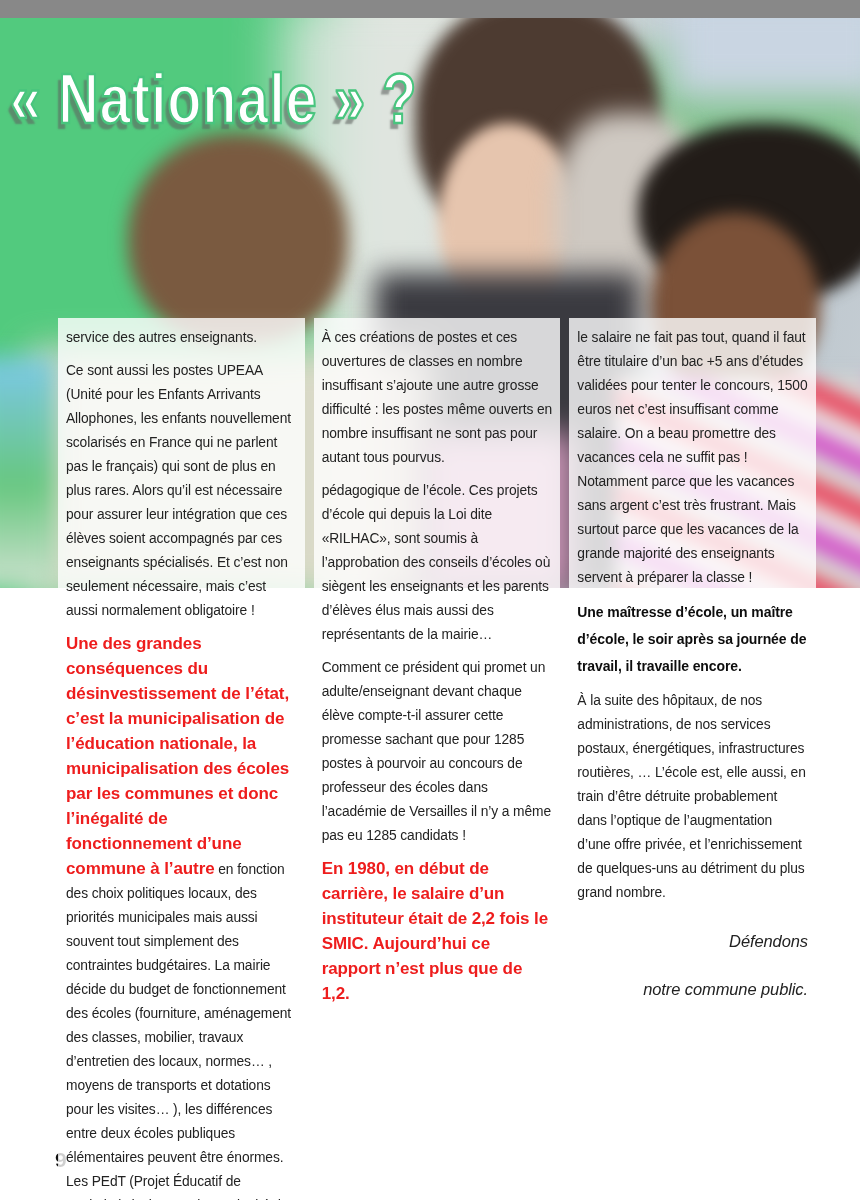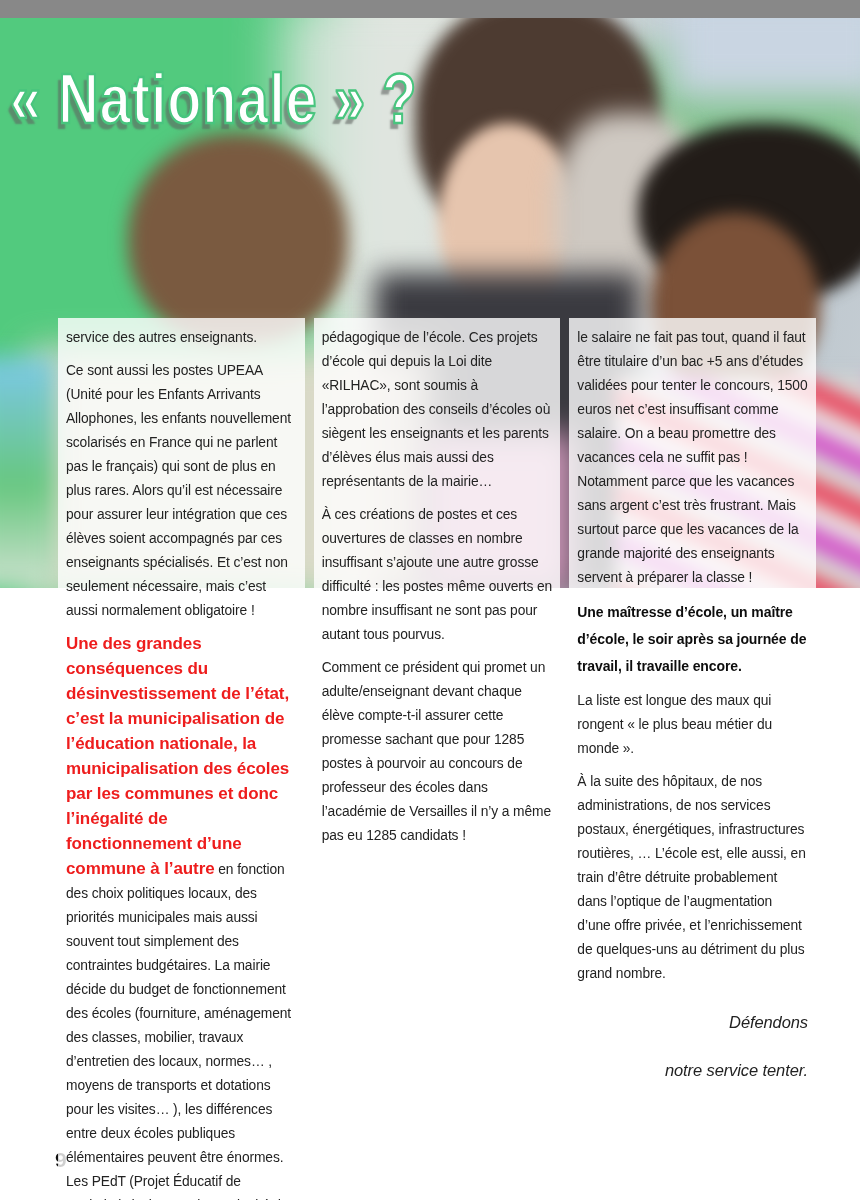--- a/index.html
+++ b/index.html
@@ -76,31 +76,31 @@
 
   <div class="columns">
 
     <div class="col">
       <p><span class="seg">service des autres enseignants.</span></p>
       <p><span class="seg">Ce sont aussi les postes UPEAA (Unité pour les Enfants Arrivants Allophones, les enfants nouvellement scolarisés en France qui ne parlent pas le français) qui sont de plus en plus rares. Alors qu’il est nécessaire pour assurer leur intégration que ces élèves soient accompagnés par ces enseignants spécialisés. Et c’est non seulement nécessaire, mais c’est aussi normalement obligatoire !</span></p>
       <p><span class="seg red">Une des grandes conséquences du désinvestissement de l’état, c’est la municipalisation de l’éducation nationale, la municipalisation des écoles par les communes et donc l’inégalité de fonctionnement d’une commune à l’autre</span><span class="seg"> en fonction des choix politiques locaux, des priorités municipales mais aussi souvent tout simplement des contraintes budgétaires. La mairie décide du budget de fonctionnement des écoles (fourniture, aménagement des classes, mobilier, travaux d’entretien des locaux, normes… , moyens de transports et dotations pour les visites… ), les différences entre deux écoles publiques élémentaires peuvent être énormes. Les PEdT (Projet Éducatif de Territoire) deviennent la continuité du projet</span></p>
     </div>
 
     <div class="col">
+      <p><span class="seg">À ces créations de postes et ces ouvertures de classes en nombre insuffisant s’ajoute une autre grosse difficulté : les postes même ouverts en nombre insuffisant ne sont pas pour autant tous pourvus.</span></p>
       <p><span class="seg">pédagogique de l’école. Ces projets d’école qui depuis la Loi dite «RILHAC», sont soumis à l’approbation des conseils d’écoles où siègent les enseignants et les parents d’élèves élus mais aussi des représentants de la mairie…</span></p>
-      <p><span class="seg">À ces créations de postes et ces ouvertures de classes en nombre insuffisant s’ajoute une autre grosse difficulté : les postes même ouverts en nombre insuffisant ne sont pas pour autant tous pourvus.</span></p>
       <p><span class="seg">Comment ce président qui promet un adulte/enseignant devant chaque élève compte-t-il assurer cette promesse sachant que pour 1285 postes à pourvoir au concours de professeur des écoles dans l’académie de Versailles il n’y a même pas eu 1285 candidats !</span></p>
+      <p><span class="seg red">En 1980, en début de carrière, le salaire d’un instituteur était de 2,2 fois le SMIC. Aujourd’hui ce rapport n’est plus que de 1,2.</span></p>
     </div>
 
     <div class="col">
       <p><span class="seg">le salaire ne fait pas tout, quand il faut être titulaire d’un bac +5 ans d’études validées pour tenter le concours, 1500 euros net c’est insuffisant comme salaire. On a beau promettre des vacances cela ne suffit pas ! Notamment parce que les vacances sans argent c’est très frustrant. Mais surtout parce que les vacances de la grande majorité des enseignants servent à préparer la classe !</span></p>
       <p class="lead-bold"><span class="seg">Une maîtresse d’école, un maître d’école, le soir après sa journée de travail, il travaille encore.</span></p>
-      <p><span class="seg">La liste est longue des maux qui rongent « le plus beau métier du monde ».</span></p>
       <p><span class="seg">À la suite des hôpitaux, de nos administrations, de nos services postaux, énergétiques, infrastructures routières, … L’école est, elle aussi, en train d’être détruite probablement dans l’optique de l’augmentation d’une offre privée, et l’enrichissement de quelques-uns au détriment du plus grand nombre.</span></p>
       <p class="sig"><span class="seg">Défendons</span></p>
-      <p class="sig"><span class="seg">notre service tenter.</span></p>
+      <p class="sig"><span class="seg">notre commune public.</span></p>
     </div>
 
   </div>
 
   <div class="page-number">9</div>
 
 </div>
 
 </body></html>

